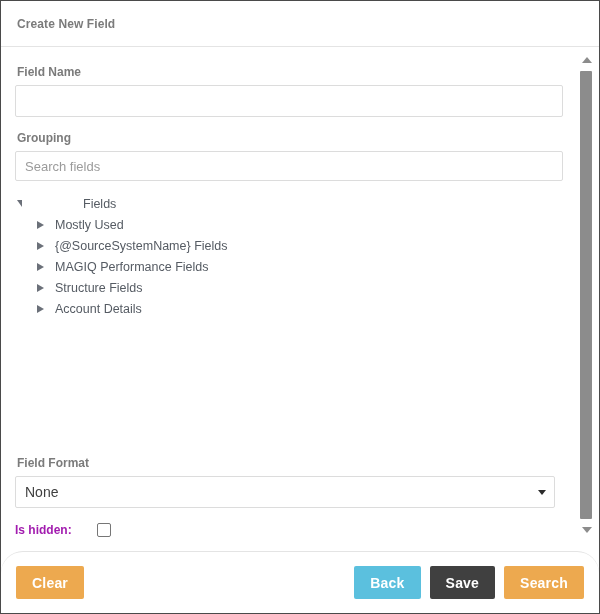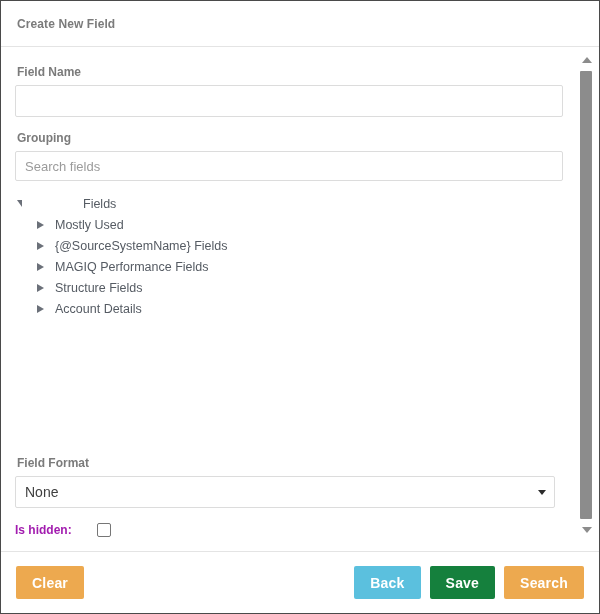--- a/index.html
+++ b/index.html
@@ -230,40 +230,41 @@
   
   .dialog-footer {
     height: 62px;
     min-height: 62px;
     box-sizing: border-box;
     border-top: 1px solid #e4e4e4;
     background: #ffffff;
     display: flex;
     align-items: center;
     padding: 0 15px;
+    border-radius: 22px;
   }
   .footer-spacer { flex: 1 1 auto; }
   .btn {
     border: none;
     border-radius: 2px;
     font-family: "Liberation Sans", sans-serif;
     font-size: 14px;
     font-weight: bold;
     color: #ffffff;
     height: 33px;
     padding: 0 16px;
     min-width: 62px;
     cursor: pointer;
     outline: none;
     letter-spacing: 0.2px;
   }
   .btn + .btn { margin-left: 9px; }
   .btn-orange { background: #eda94f; }
   .btn-lightblue { background: #5bc0de; }
-  .btn-darkblue { background: #15803d; }
+  .btn-darkblue { background: #404040; }
 </style>
 </head>
 <body>
 
 <div class="window">
 
   <div class="dialog-header">
     <span class="dialog-title">Create New Field</span>
   </div>
 

